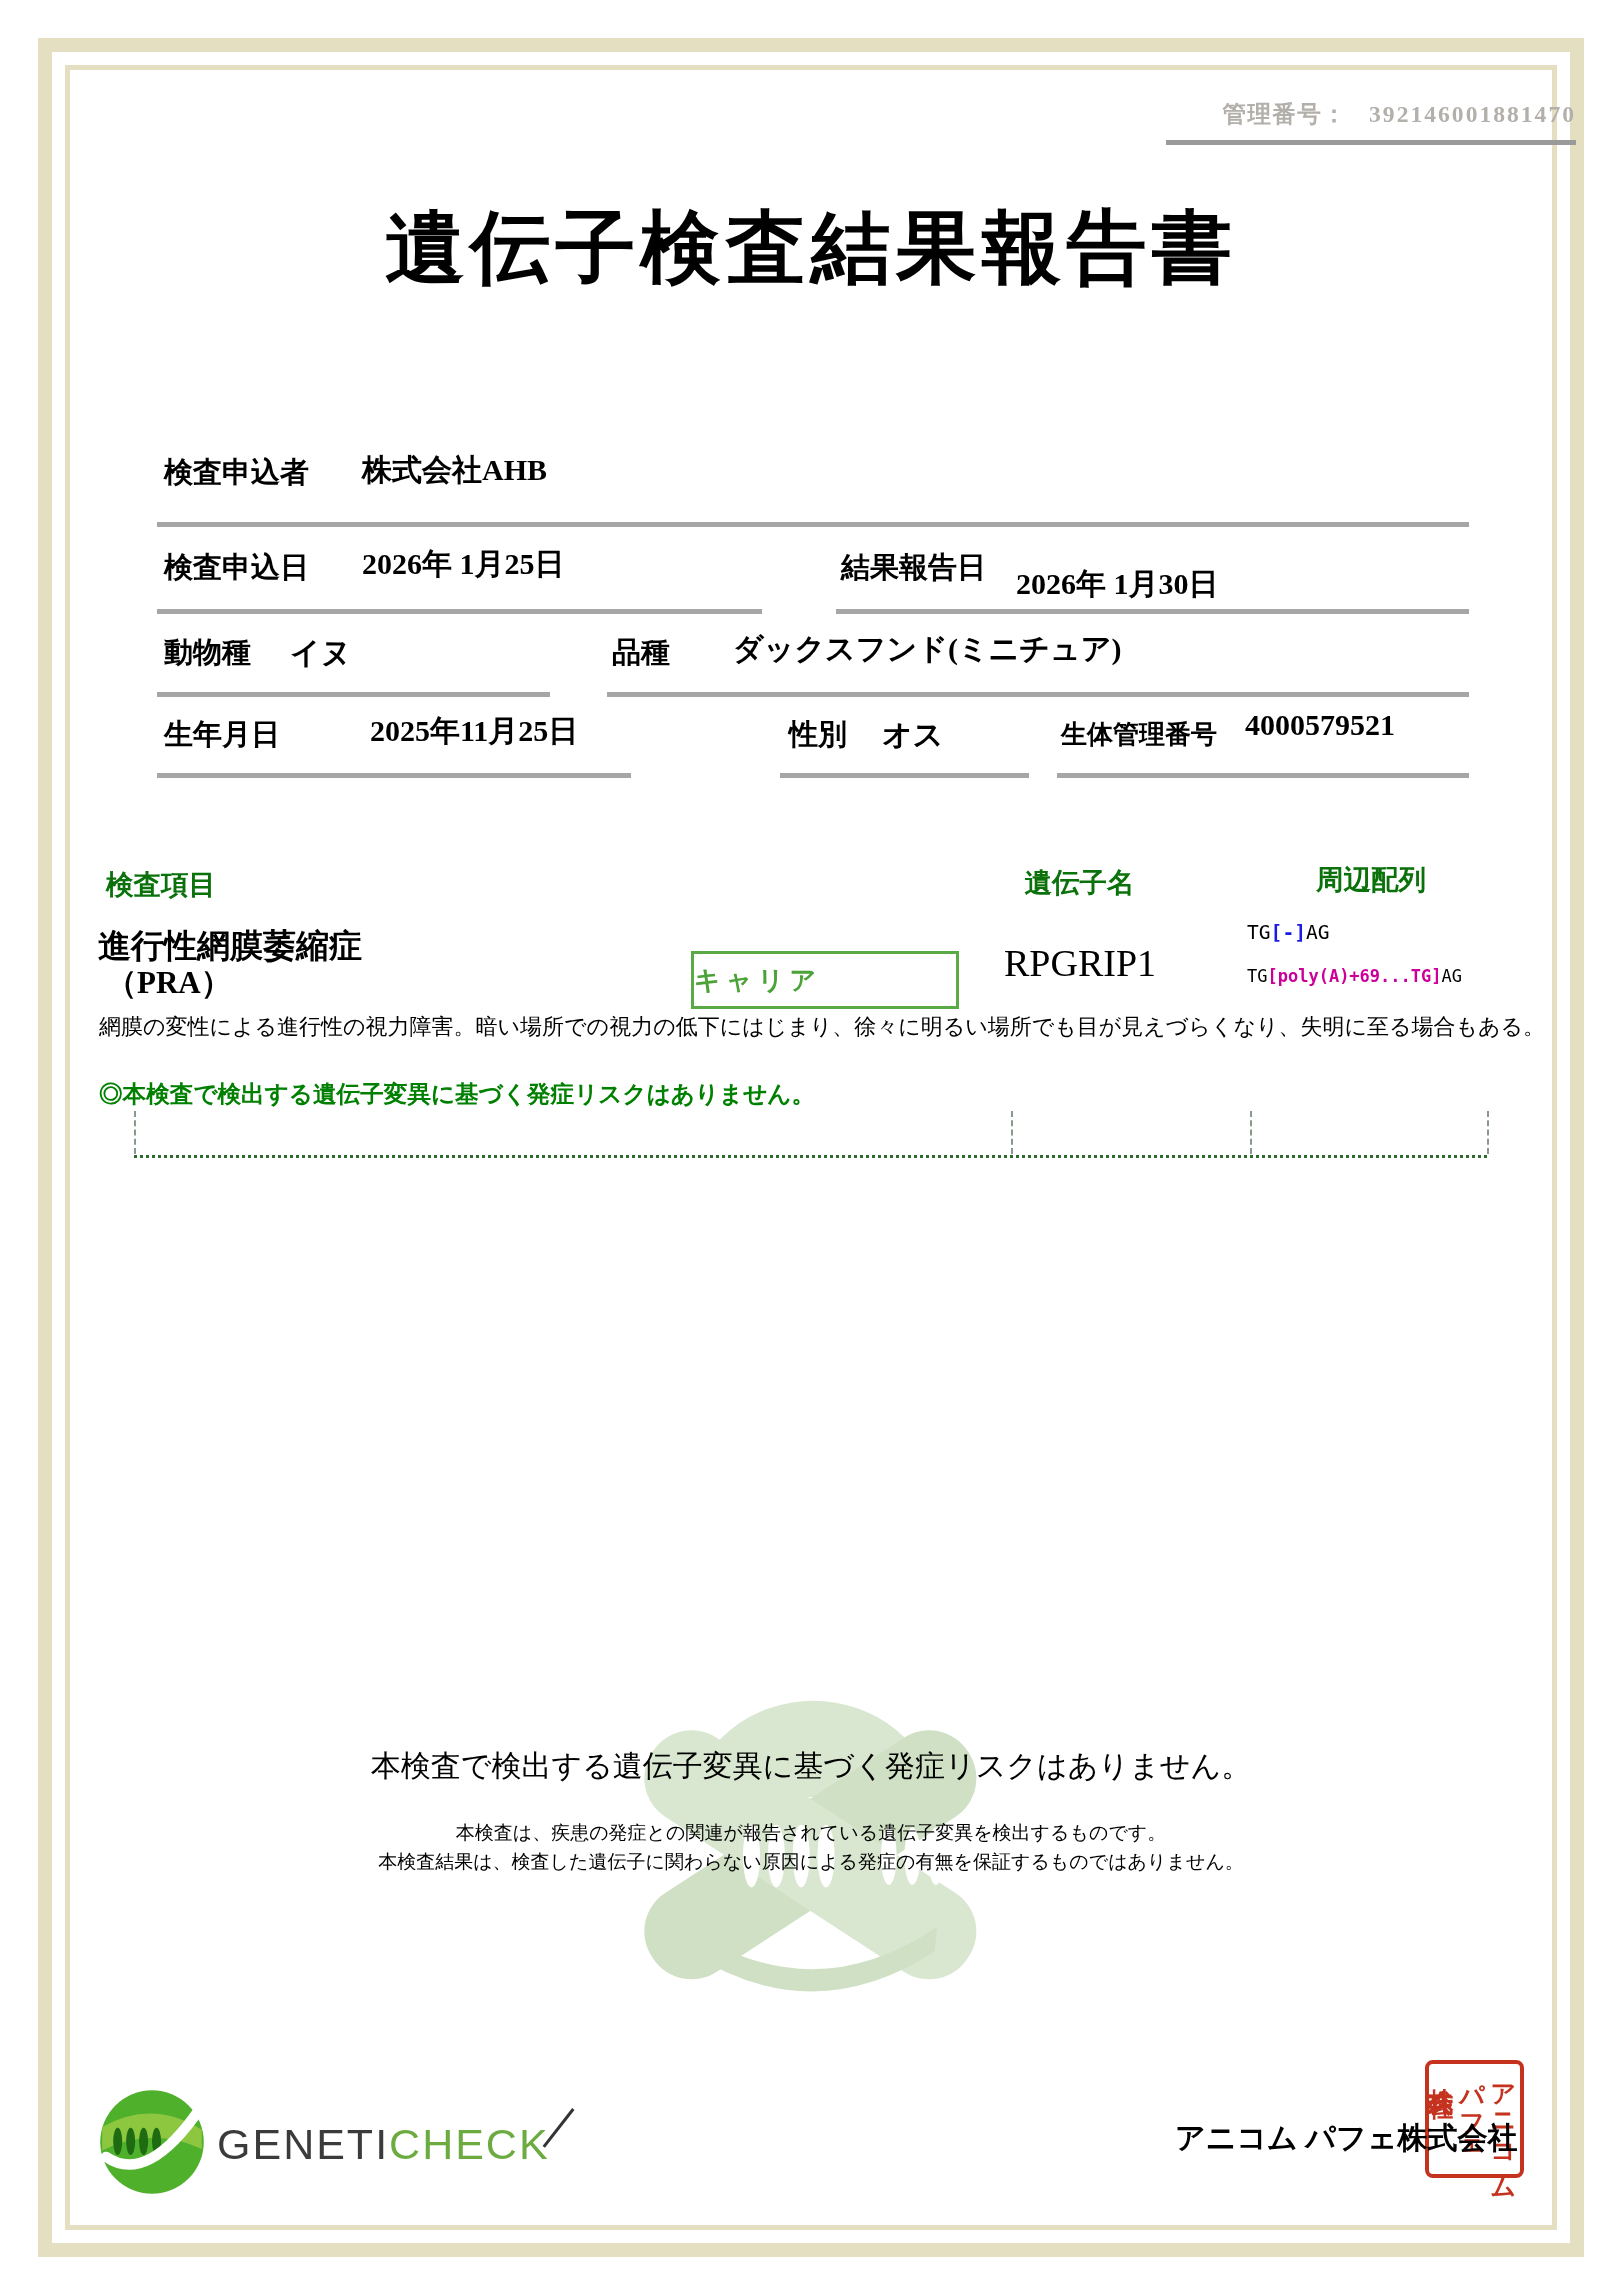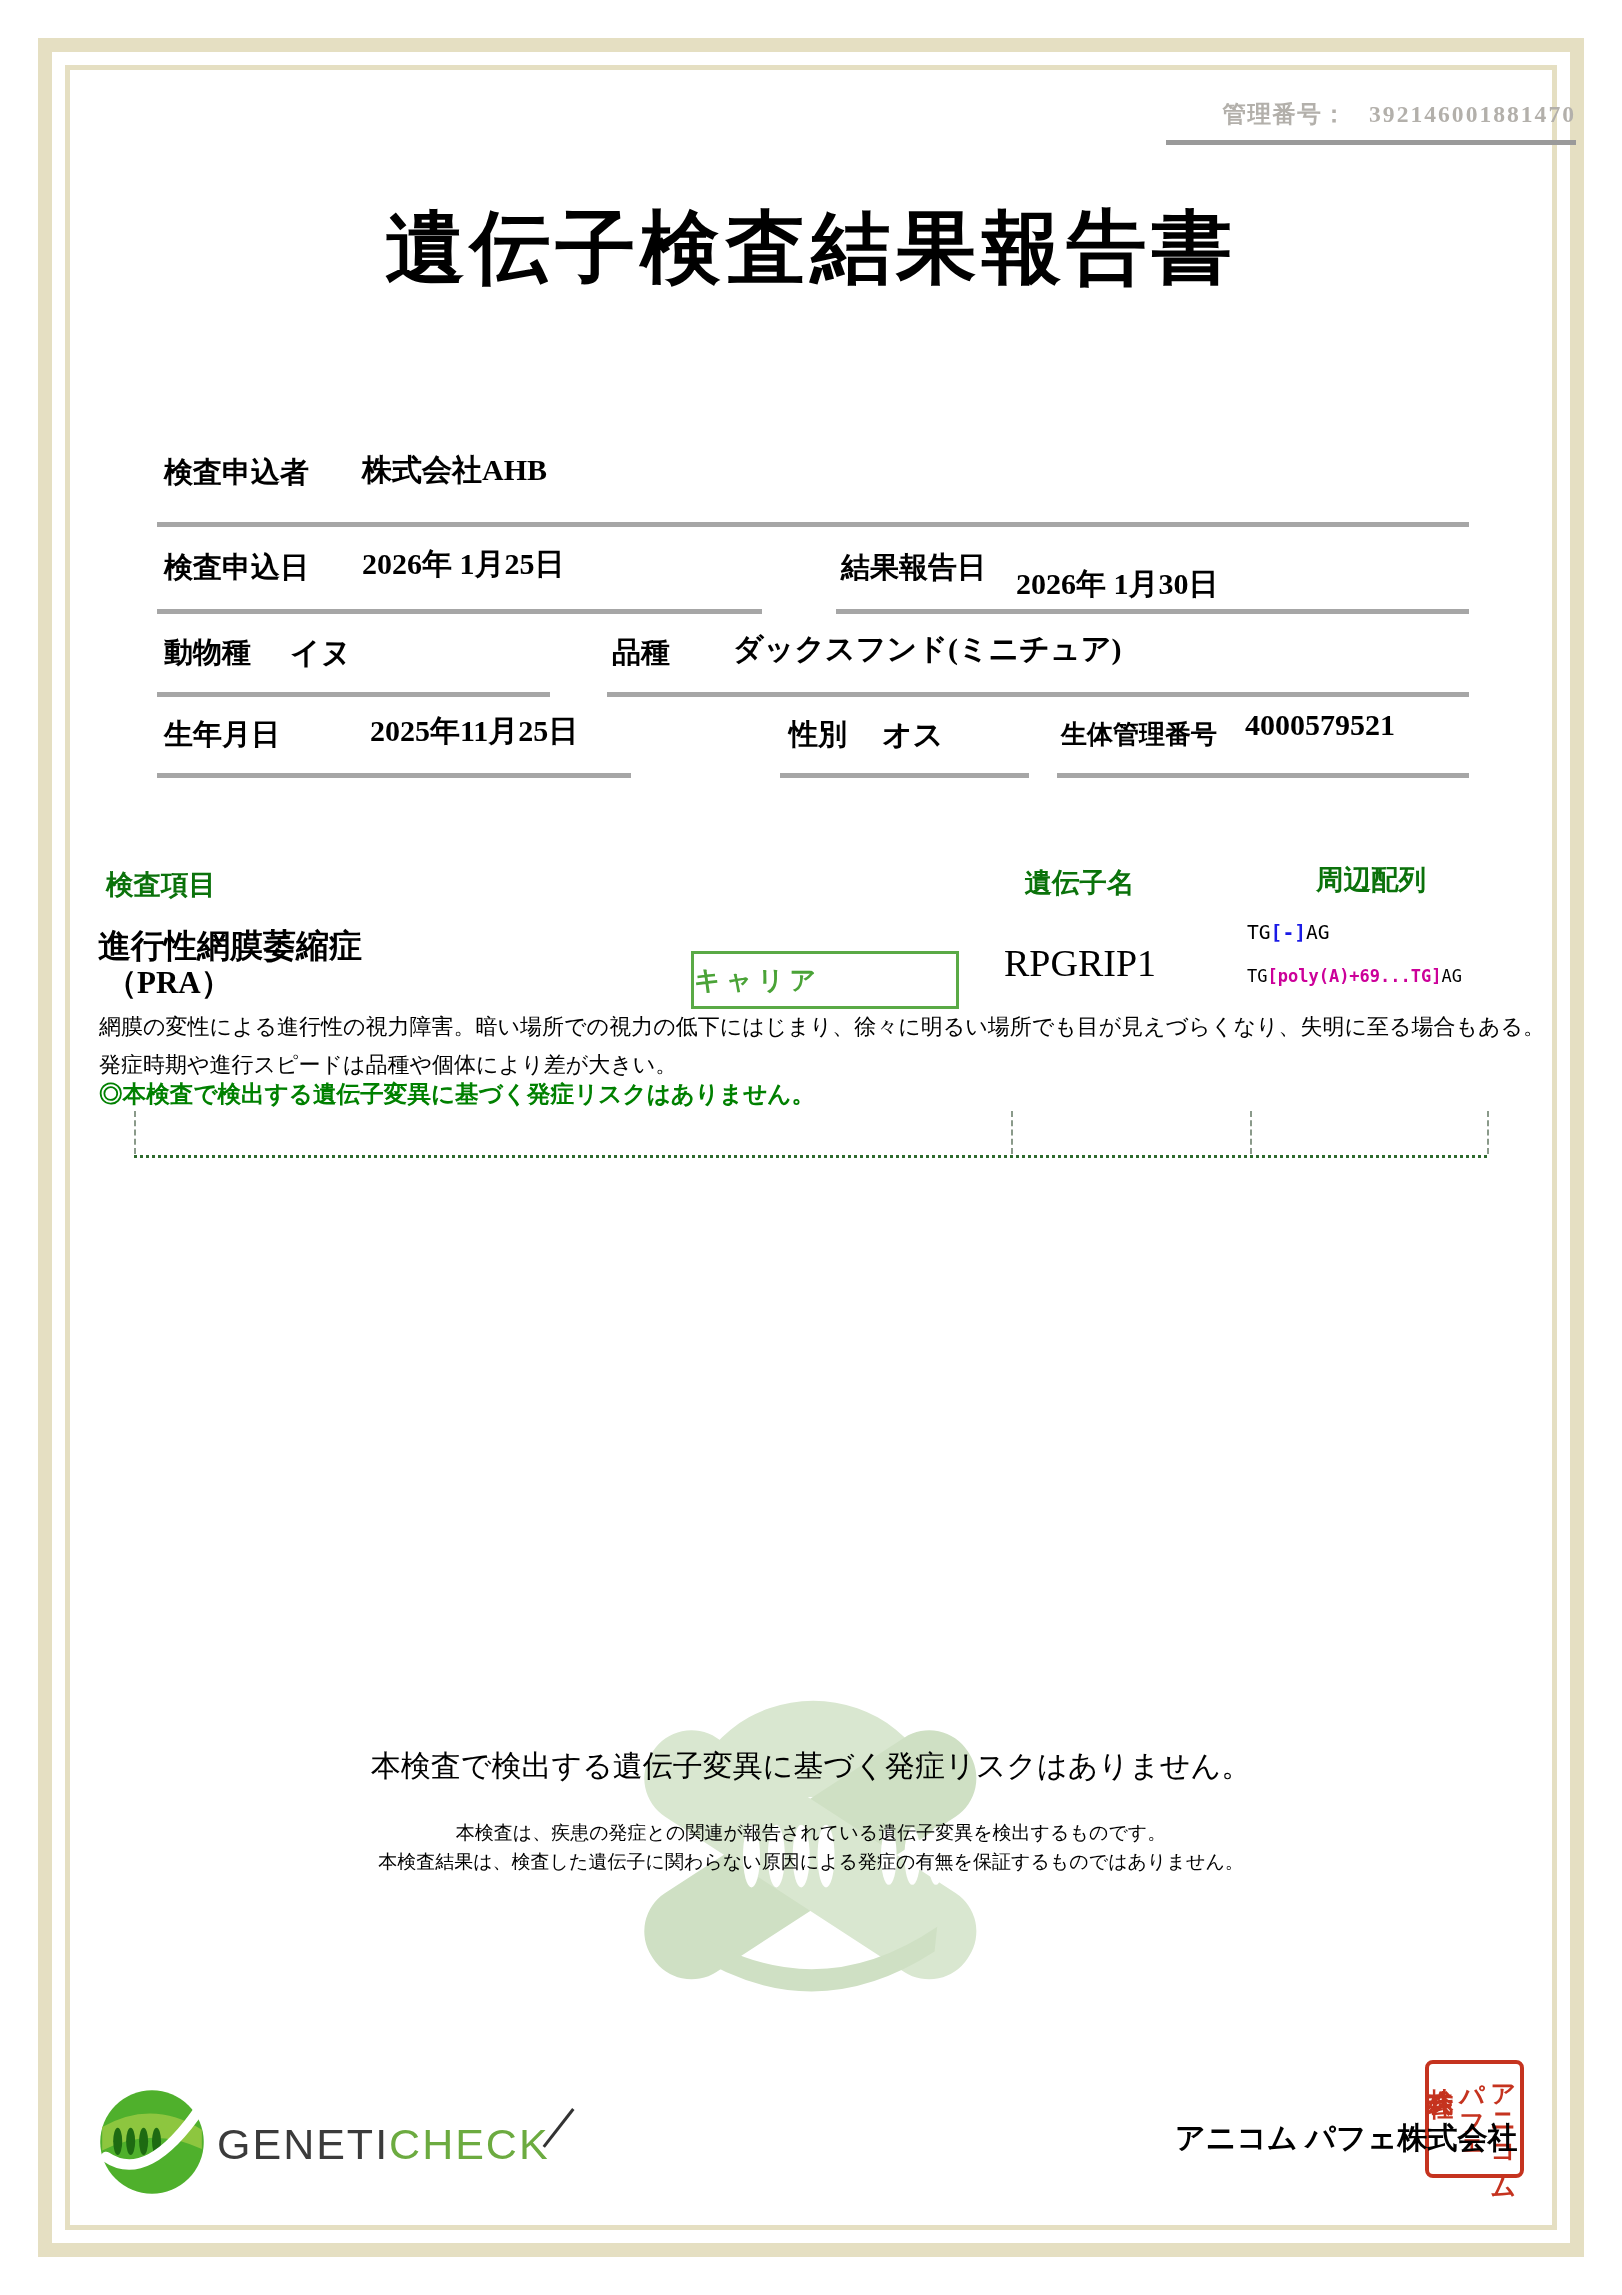--- a/index.html
+++ b/index.html
@@ -203,21 +203,20 @@
   <span class="abs gene-name">RPGRIP1</span>
 
   <div class="abs seq-line seq1">
     <span>TG</span><span class="seq-blue">[-]</span><span>AG</span>
   </div>
   <div class="abs seq-line seq2">
     <span>TG</span><span class="seq-magenta">[poly(A)+69...TG]</span><span>AG</span>
   </div>
 
   <span class="abs desc desc1">網膜の変性による進行性の視力障害。暗い場所での視力の低下にはじまり、徐々に明るい場所でも目が見えづらくなり、失明に至る場合もある。</span>
-  <span class="abs desc desc2">発症時期や進行スピードは品種や個体により差が大きい。</span>
   <span class="abs risk-note">◎本検査で検出する遺伝子変異に基づく発症リスクはありません。</span>
 
   <div class="abs table-bottom"></div>
   <div class="abs tick tick1"></div>
   <div class="abs tick tick2"></div>
   <div class="abs tick tick3"></div>
   <div class="abs tick tick4"></div>
 
   <div class="abs sum sum2">本検査で検出する遺伝子変異に基づく発症リスクはありません。</div>
   <div class="abs sum disc1">本検査は、疾患の発症との関連が報告されている遺伝子変異を検出するものです。</div>

